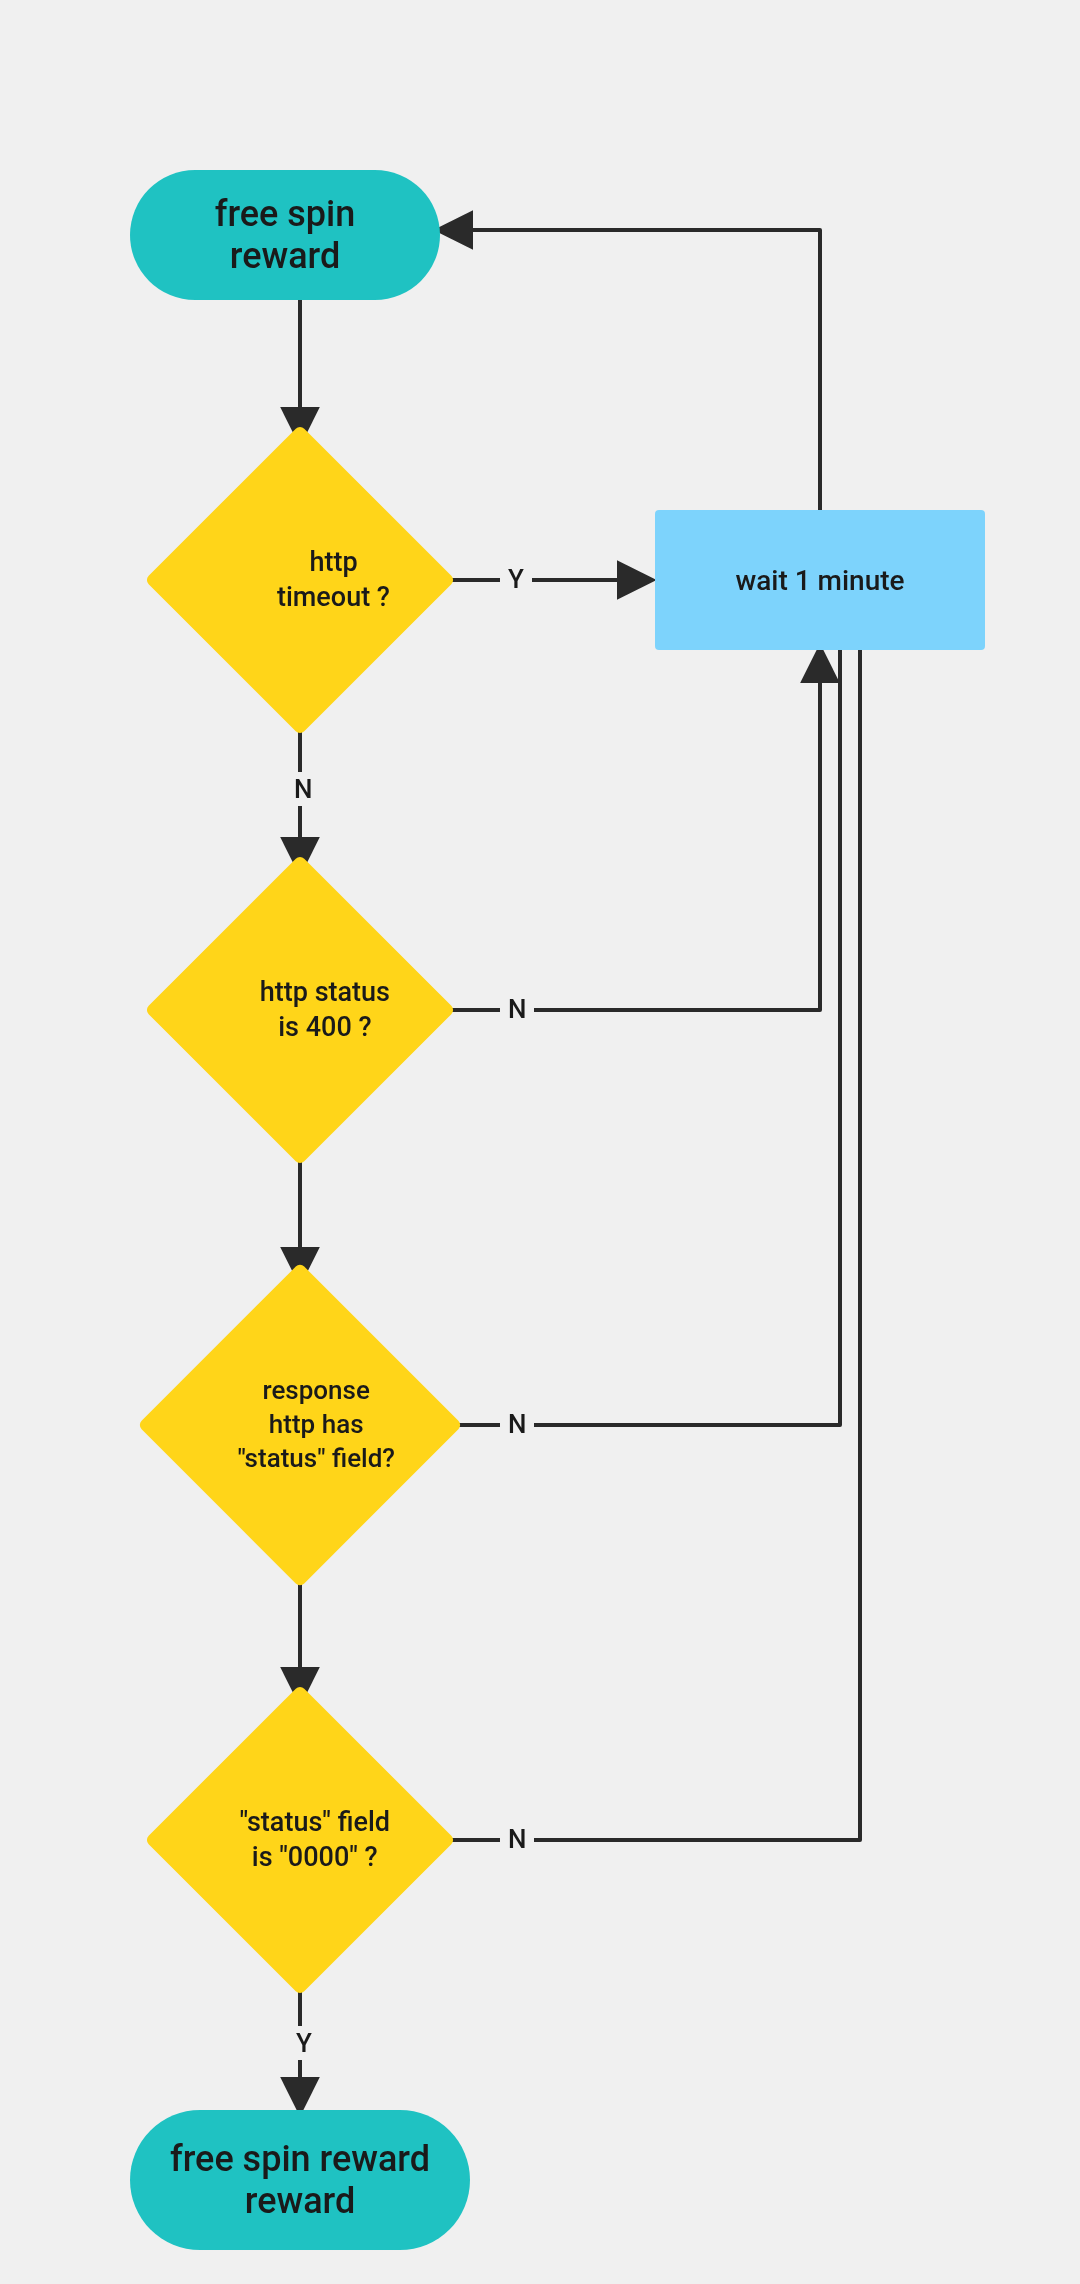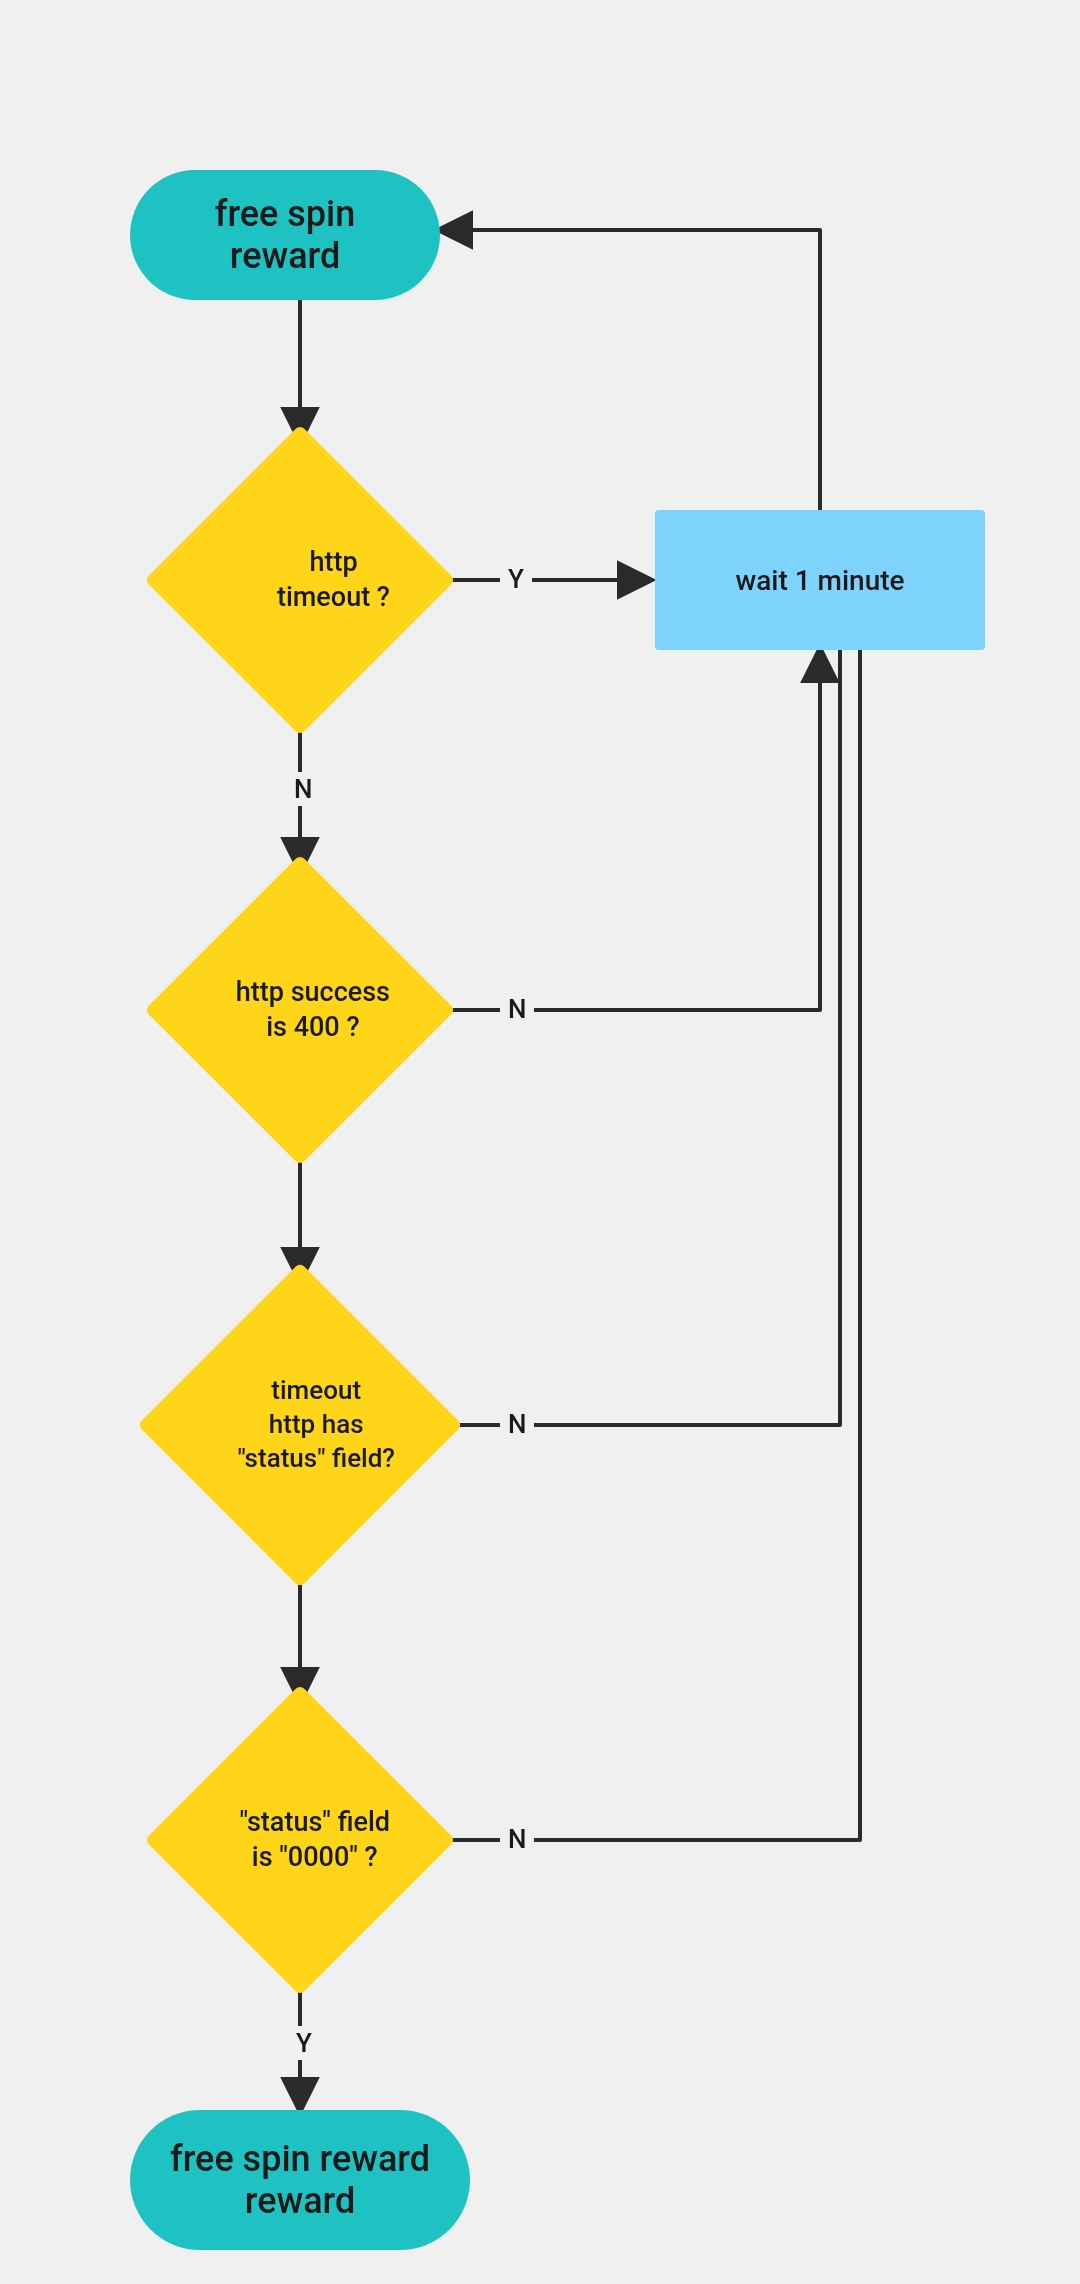--- a/index.html
+++ b/index.html
@@ -98,31 +98,31 @@
       <div>http</div>
       <div>timeout ?</div>
     </div>
   </div>
 </div>
 
 <div class="diamond-outer" style="left:190px; top:900px; width:220px; height:220px;">
   <div class="diamond"></div>
   <div class="diamond-label">
     <div>
-      <div>http success</div>
+      <div>http status</div>
       <div>is 400 ?</div>
     </div>
   </div>
 </div>
 
 <div class="diamond-outer" style="left:185px; top:1310px; width:230px; height:230px;">
   <div class="diamond"></div>
   <div class="diamond-label" style="font-size:26px;">
     <div>
-      <div>timeout</div>
+      <div>response</div>
       <div>http has</div>
       <div>"status" field?</div>
     </div>
   </div>
 </div>
 
 <div class="diamond-outer" style="left:190px; top:1730px; width:220px; height:220px;">
   <div class="diamond"></div>
   <div class="diamond-label">
     <div>

